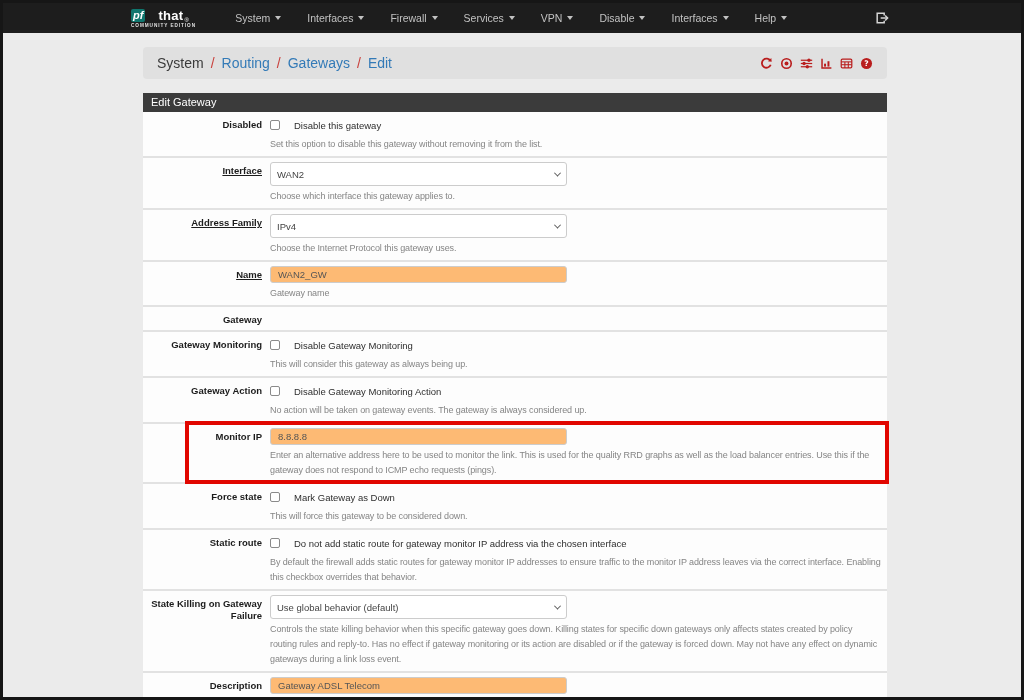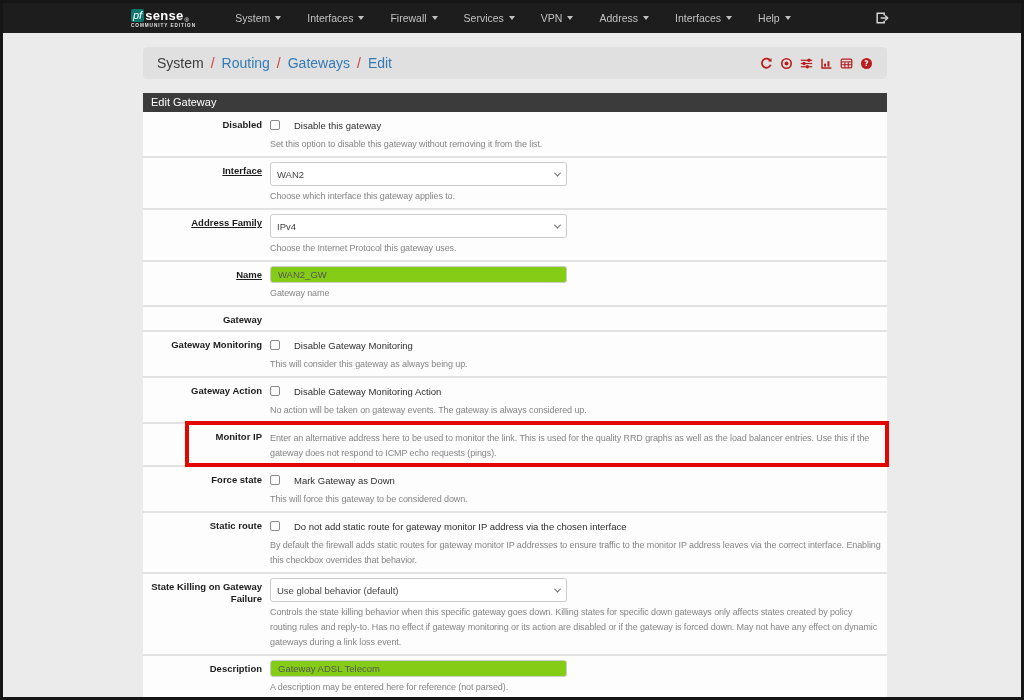--- a/index.html
+++ b/index.html
@@ -12,22 +12,22 @@
   }
 
   
   .navbar {
     height: 30px; background: #1d1d1d; display: flex; align-items: center;
     padding-left: 128px;
   }
   .brand { display: flex; flex-direction: column; margin-right: 8px; cursor: pointer; }
   .brand-top { display: flex; align-items: center; }
   .pfbox {
-    background: #0f766e; color: #fff; font-style: italic; font-weight: normal;
-    font-size: 11px; line-height: 13px; padding: 0 2px; border-radius: 2px; margin-right: 1px;
+    background: #0f766e; color: #fff; font-style: italic; font-weight: bold;
+    font-size: 11px; line-height: 13px; padding: 0 2px; border-radius: 2px; margin-right: 13px;
   }
   .sense { color: #fff; font-weight: bold; font-size: 13px; letter-spacing: .3px; }
   .reg { color: #fff; font-size: 6px; margin-left: 1px; align-self: flex-end; }
   .edition {
     color: #e3e3e3; font-size: 6px; letter-spacing: 1.2px; white-space: nowrap;
     transform: scale(.78); transform-origin: left top; margin-top: 0px; font-weight: bold;
   }
   .nav-menus { display: flex; height: 30px; }
   .nav-item {
     display: flex; align-items: center; gap: 5px; padding: 0 13px;
@@ -71,21 +71,21 @@
 
   .row-label {
     flex: 0 0 119px; width: 119px; text-align: right; font-size: 9.5px;
     font-weight: bold; color: #1c1c1c; line-height: 12px; padding-top: 3px;
   }
   .row-label.required { text-decoration: underline; }
   .row-control { flex: 1; margin-left: 8px; min-width: 0; }
 
   .ti {
     width: 297px; height: 17px; border: 1px solid #ccc; border-radius: 3px;
-    background: #84cc16; font-size: 9.5px; color: #555; padding: 0 7px;
+    background: #fdba74; font-size: 9.5px; color: #555; padding: 0 7px;
     font-family: "Liberation Sans", sans-serif; outline: none; display: block;
   }
   .sel {
     width: 297px; height: 24px; border: 1px solid #ccc; border-radius: 3px;
     background: #fff; font-size: 9.5px; color: #444; padding: 0 6px;
     display: flex; align-items: center; justify-content: space-between; cursor: pointer;
   }
   .chev {
     width: 5px; height: 5px; border-right: 1.5px solid #555; border-bottom: 1.5px solid #555;
     transform: rotate(45deg) translate(-1px,-1px); flex: 0 0 auto;
@@ -109,21 +109,21 @@
 </style>
 </head>
 <body>
 
 <div class="frame">
 
   <nav class="navbar">
     <div class="brand">
       <div class="brand-top">
         <span class="pfbox">pf</span>
-        <span class="sense">sense</span>
+        <span class="sense">that</span>
         <span class="reg">®</span>
       </div>
       <div class="edition">COMMUNITY EDITION</div>
     </div>
     <div class="nav-menus" id="nav-menus">
         <div class="nav-item">
           <span>System</span>
           <span class="caret"></span>
         </div>
         <div class="nav-item">
@@ -136,21 +136,21 @@
         </div>
         <div class="nav-item">
           <span>Services</span>
           <span class="caret"></span>
         </div>
         <div class="nav-item">
           <span>VPN</span>
           <span class="caret"></span>
         </div>
         <div class="nav-item">
-          <span>Address</span>
+          <span>Disable</span>
           <span class="caret"></span>
         </div>
         <div class="nav-item">
           <span>Interfaces</span>
           <span class="caret"></span>
         </div>
         <div class="nav-item">
           <span>Help</span>
           <span class="caret"></span>
         </div>
@@ -291,20 +291,21 @@
                 <span class="cb"></span>
                 <span>Disable Gateway Monitoring Action</span>
               </label>
       <div class="row-help">No action will be taken on gateway events. The gateway is always considered up.</div>
     </div>
   </div>
 
   <div class="form-row">
     <label class="row-label">Monitor IP</label>
     <div class="row-control">
+              <input type="text" class="ti" value="8.8.8.8" style="">
       <div class="row-help">Enter an alternative address here to be used to monitor the link. This is used for the quality RRD graphs as well as the load balancer entries. Use this if the gateway does not respond to ICMP echo requests (pings).</div>
     </div>
   <div class="hlbox"></div>
           </div>
 
   <div class="form-row">
     <label class="row-label">Force state</label>
     <div class="row-control"><label class="cbwrap">
                 <span class="cb"></span>
                 <span>Mark Gateway as Down</span>

